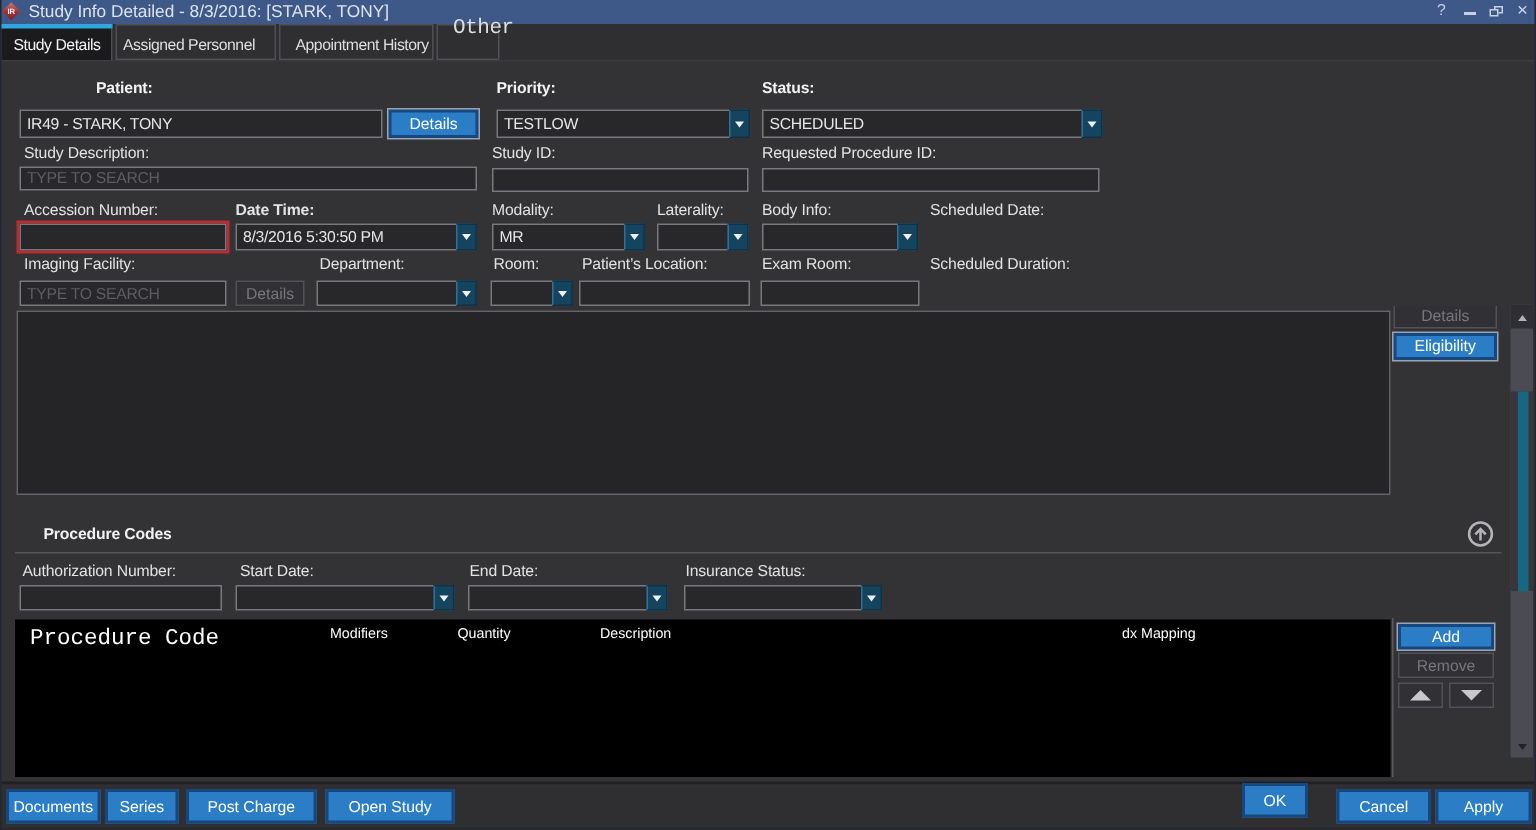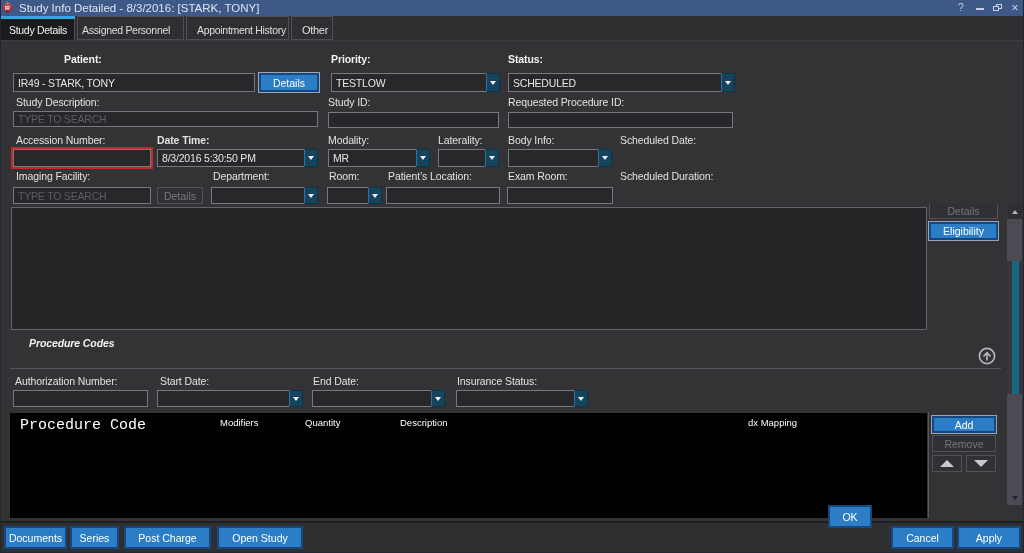--- a/index.html
+++ b/index.html
@@ -45,21 +45,21 @@
 
 <div class="abs" style="left:0;top:16px;width:1024px;height:24px;background:#2f2f32;"></div>
 <div class="abs" style="left:0;top:16px;width:75px;height:24px;background:#1b1b1e;border-left:1px solid #4e4e54;border-right:1px solid #4e4e54;"></div>
 <div class="abs" style="left:0;top:16px;width:75px;height:3px;background:#2fa7e1;"></div>
 <div class="abs" style="left:9px;top:25px;font-size:10.5px;letter-spacing:-0.3px;line-height:10px;color:#f2f2f4;">Study Details</div>
 <div class="abs" style="left:77px;top:16px;width:107px;height:24px;border:1px solid #4e4e54;"></div>
 <div class="abs" style="left:82px;top:25px;font-size:10.5px;letter-spacing:-0.3px;line-height:10px;color:#dfdfe1;">Assigned Personnel</div>
 <div class="abs" style="left:186px;top:16px;width:103px;height:24px;border:1px solid #4e4e54;"></div>
 <div class="abs" style="left:197px;top:25px;font-size:10.5px;letter-spacing:-0.3px;line-height:10px;color:#dfdfe1;">Appointment History</div>
 <div class="abs" style="left:291px;top:16px;width:42px;height:24px;border:1px solid #4e4e54;"></div>
-<div class="abs" style="left:302px;top:25px;font-size:11px;letter-spacing:-0.3px;line-height:10px;color:#dfdfe1;">Other</div>
+<div class="abs" style="left:302px;top:14px;font-size:14px;letter-spacing:-0.3px;line-height:10px;color:#dfdfe1;font-family:Liberation Mono, monospace;">Other</div>
 <div class="abs" style="left:0;top:40px;width:1024px;height:1px;background:#3c3c40;"></div>
 
 <div class="lbl b" style="left:16px;top:54px;margin-left:48px;">Patient:</div>
 <div class="lbl b" style="left:331px;top:54px;">Priority:</div>
 <div class="lbl b" style="left:508px;top:54px;">Status:</div>
 <div class="in" style="left:13px;top:73px;width:242px;height:19px;">IR49 - STARK, TONY</div>
 <div class="btn f" style="left:259px;top:73px;width:60px;height:19px;">Details</div>
 <div class="in" style="left:331px;top:73px;width:169px;height:19px;">TESTLOW<span class="dd"></span></div>
 <div class="in" style="left:508px;top:73px;width:227px;height:19px;">SCHEDULED<span class="dd"></span></div>
 
@@ -112,21 +112,21 @@
 <div class="btn-dis" style="left:929px;top:204px;width:69px;height:15px;border-top:none;">Details</div>
 <div class="btn f" style="left:929px;top:222px;width:69px;height:18px;">Eligibility</div>
 
 <div class="abs" style="left:1007px;top:203px;width:15px;height:302px;background:#4b4b54;"></div>
 <div class="abs" style="left:1007px;top:203px;width:15px;height:16px;background:#2f2f33;"></div>
 <div class="abs" style="left:1011.5px;top:210px;width:0;height:0;border-left:3.5px solid transparent;border-right:3.5px solid transparent;border-bottom:4px solid #b2b2b8;"></div>
 <div class="abs" style="left:1007px;top:261px;width:15px;height:133px;background:#36363c;"></div>
 <div class="abs" style="left:1012px;top:261px;width:7px;height:133px;background:#15687f;"></div>
 <div class="abs" style="left:1011.5px;top:496px;width:0;height:0;border-left:3.5px solid transparent;border-right:3.5px solid transparent;border-top:4px solid #222226;"></div>
 
-<div class="lbl b" style="left:29px;top:338px;font-style:italic;">Procedure Codes</div>
+<div class="lbl b" style="left:29px;top:351px;">Procedure Codes</div>
 <svg class="abs" style="left:978px;top:347px;" width="18" height="18" viewBox="0 0 18 18">
   <circle cx="9" cy="9" r="7.6" fill="none" stroke="#b4b4b8" stroke-width="1.7"></circle>
   <path d="M9 13.4 L9 6 M5.5 9.3 L9 5.7 L12.5 9.3" fill="none" stroke="#b4b4b8" stroke-width="1.7"></path>
 </svg>
 <div class="abs" style="left:10px;top:368px;width:991px;height:1px;background:#56565a;"></div>
 
 <div class="lbl" style="left:15px;top:376px;">Authorization Number:</div>
 <div class="lbl" style="left:160px;top:376px;">Start Date:</div>
 <div class="lbl" style="left:313px;top:376px;">End Date:</div>
 <div class="lbl" style="left:457px;top:376px;">Insurance Status:</div>
@@ -157,17 +157,17 @@
 <div class="btn-dis" style="left:966px;top:455px;width:30px;height:17px;">
     <span style="display:block;width:0;height:0;border-left:7px solid transparent;border-right:7px solid transparent;border-top:7px solid #c9c9cd;"></span>
   </div>
 
 <div class="abs" style="left:0;top:521px;width:1024px;height:2px;background:#202023;"></div>
 <div class="abs" style="left:0;top:523px;width:1024px;height:30px;background:#2f2f32;"></div>
 <div class="btn" style="left:4px;top:526px;width:63px;height:23px;">Documents</div>
 <div class="btn" style="left:70px;top:526px;width:49px;height:23px;">Series</div>
 <div class="btn" style="left:124px;top:526px;width:87px;height:23px;">Post Charge</div>
 <div class="btn" style="left:217px;top:526px;width:86px;height:23px;">Open Study</div>
-<div class="btn" style="left:828px;top:505px;width:44px;height:23px;">OK</div>
+<div class="btn" style="left:828px;top:522px;width:44px;height:23px;">OK</div>
 <div class="btn" style="left:891px;top:526px;width:63px;height:23px;">Cancel</div>
 <div class="btn" style="left:957px;top:526px;width:64px;height:23px;">Apply</div>
 
 <div class="abs" style="left:0;top:0;width:1024px;height:553px;border:1px solid #232732;border-top:none;pointer-events:none;"></div>
 
 </body></html>

